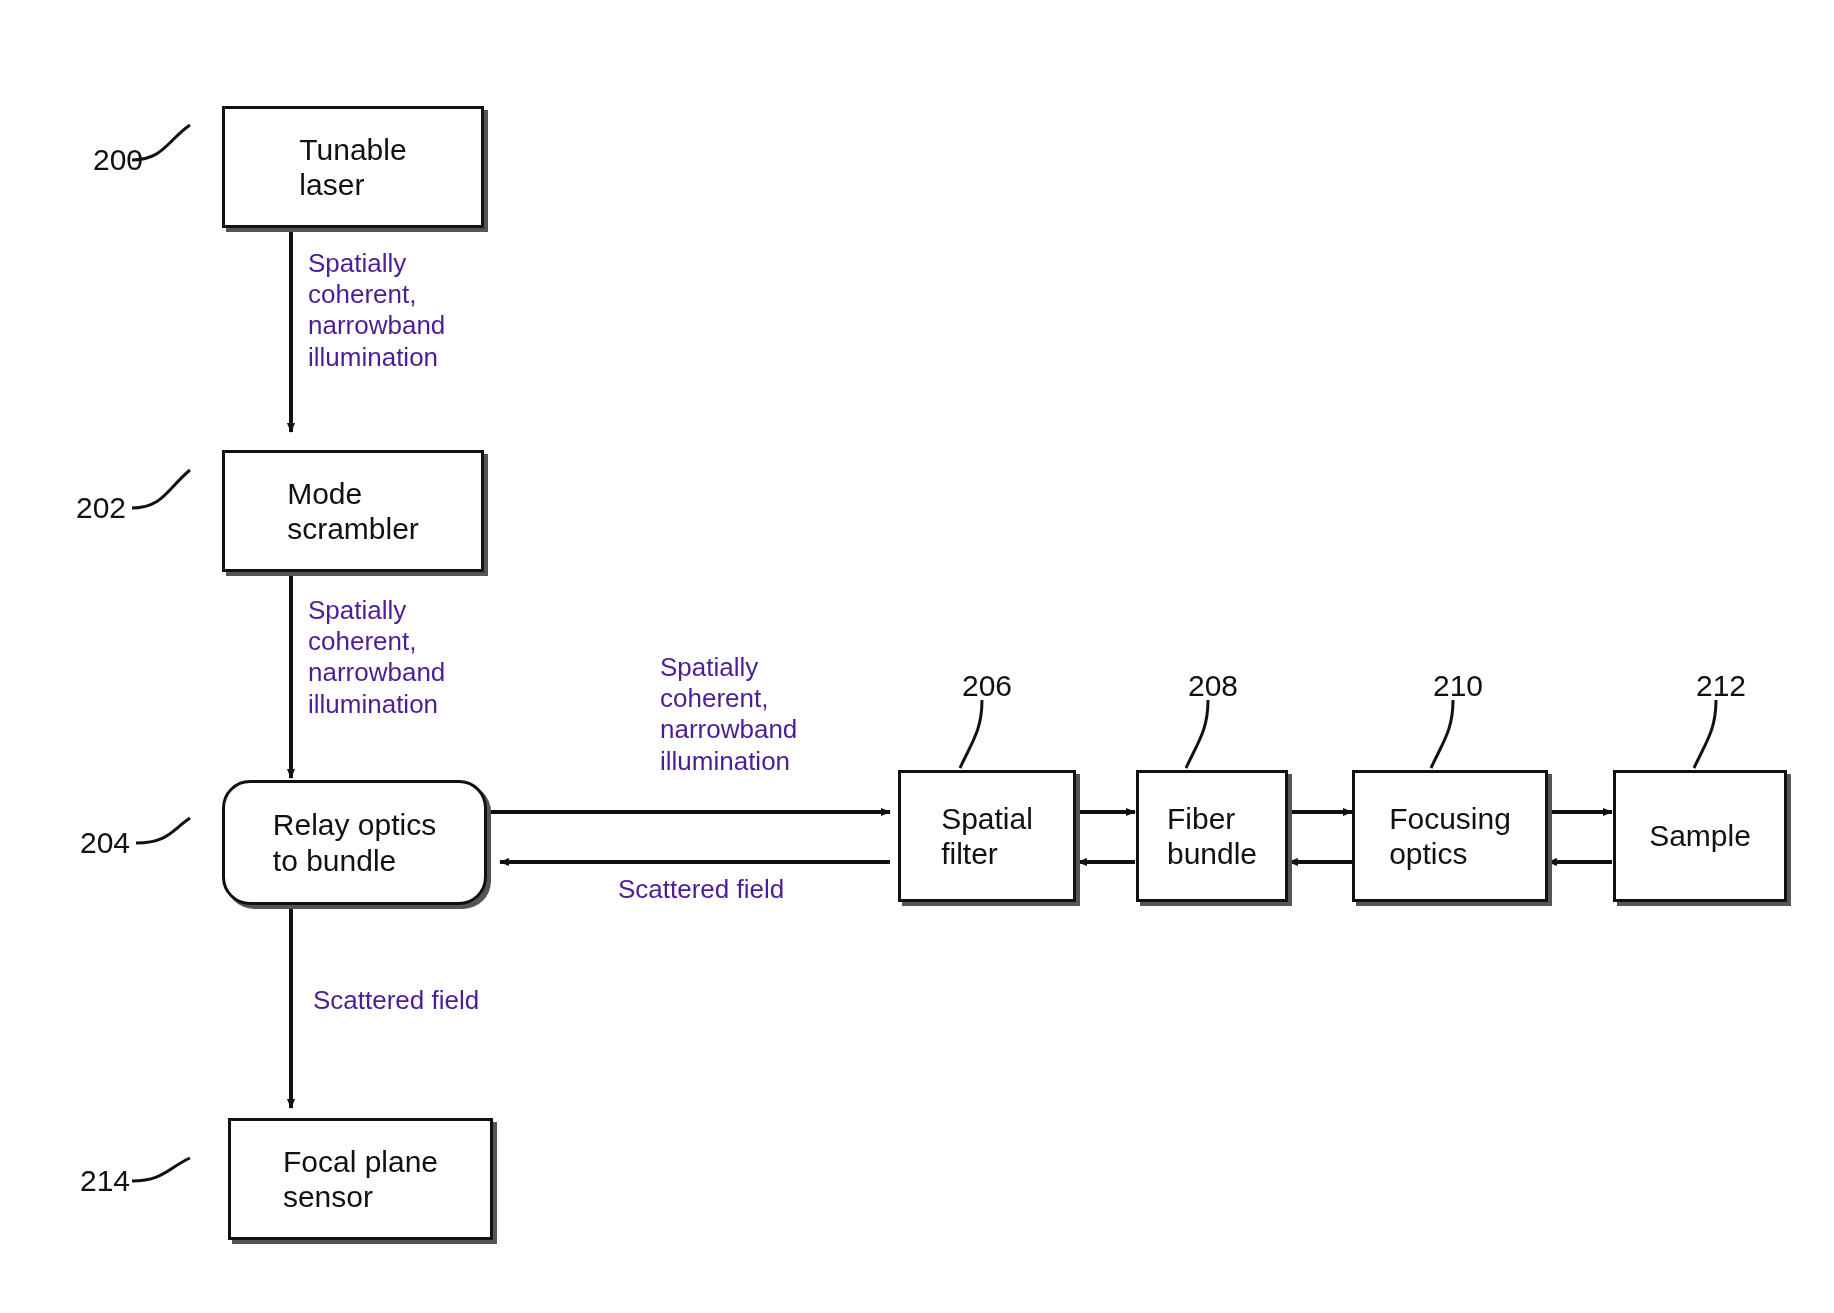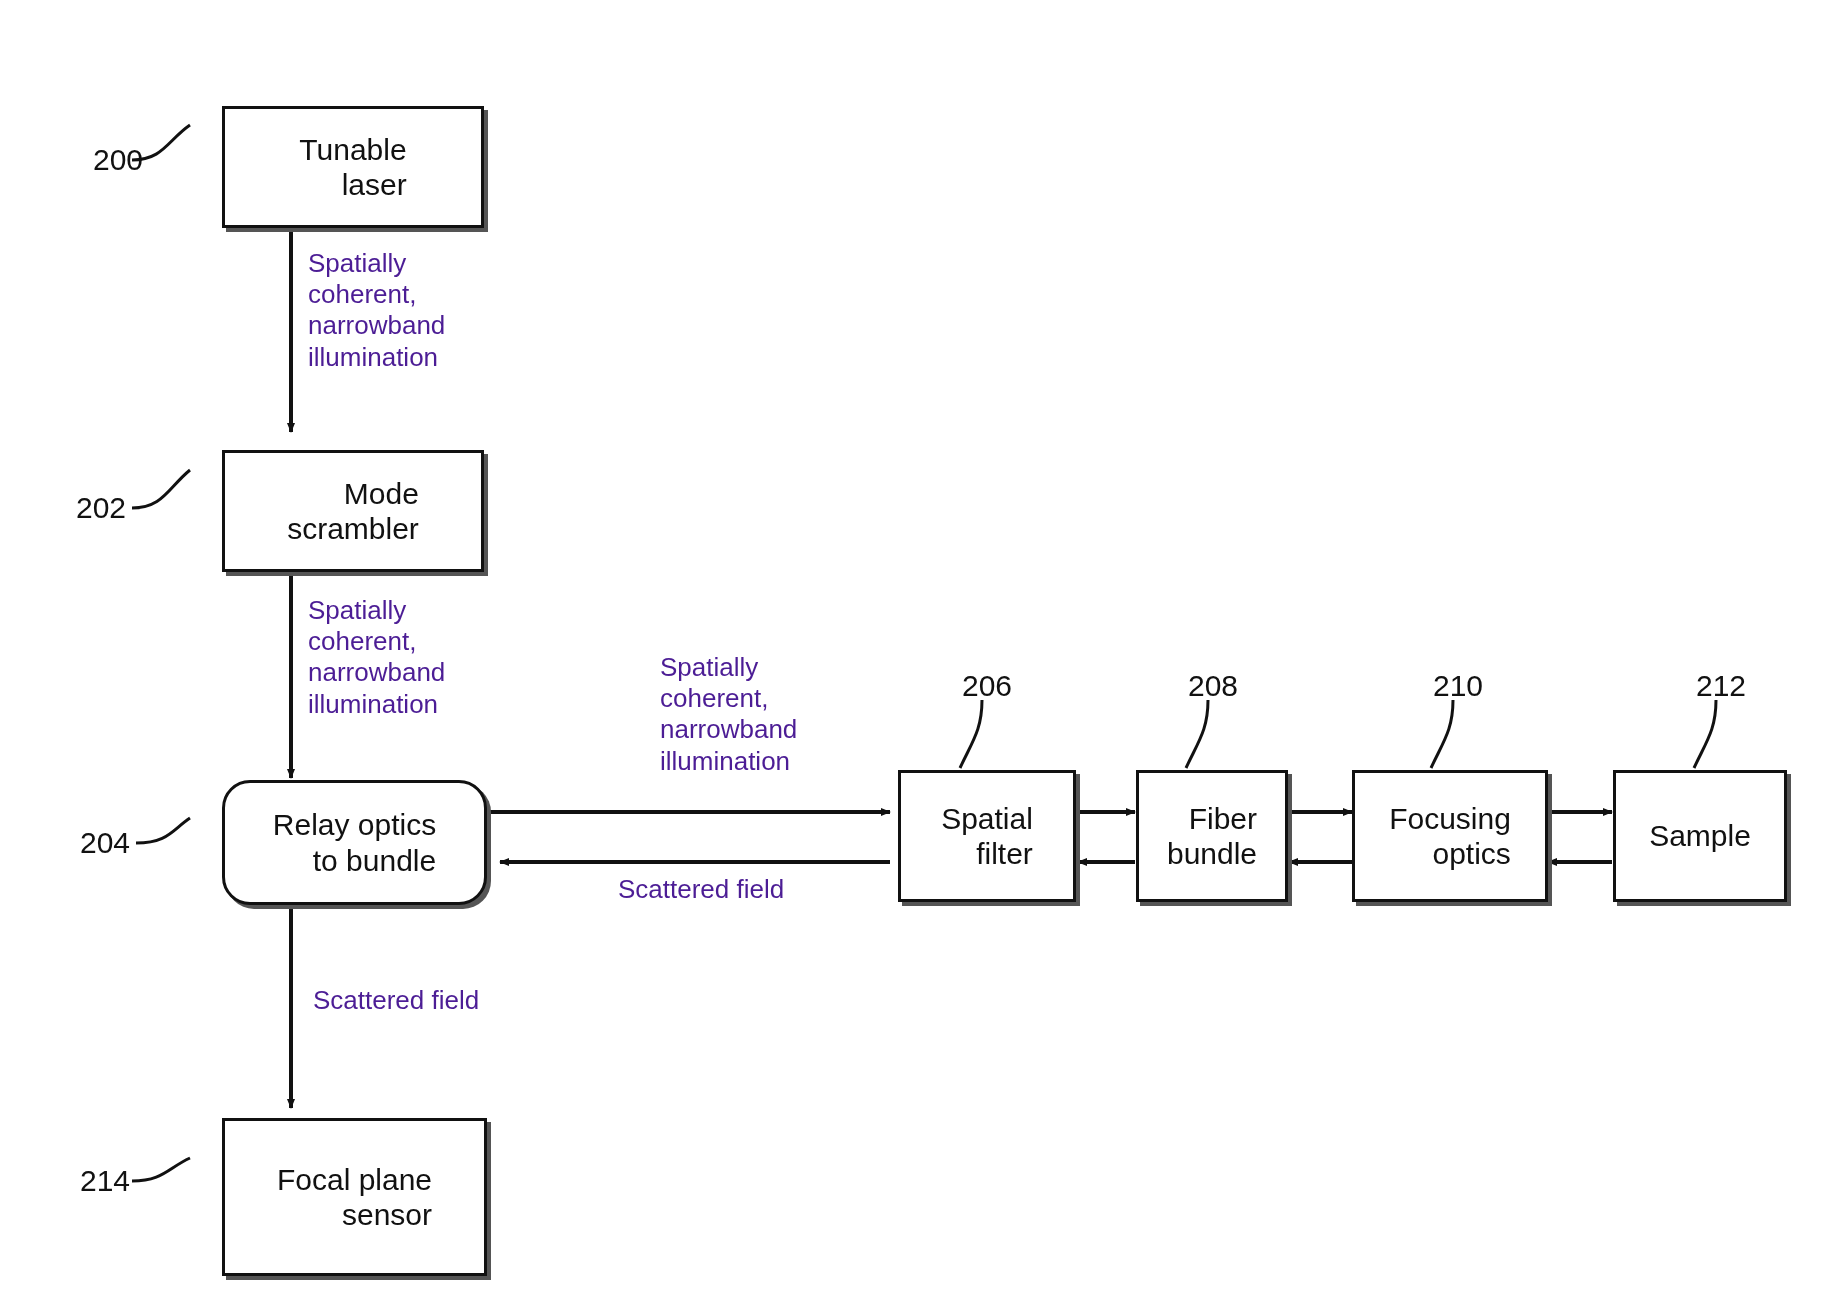--- a/index.html
+++ b/index.html
@@ -28,21 +28,21 @@
     height: 1313px;
   }
   .node-box {
     position: absolute;
     box-sizing: border-box;
     border: 3px solid #111111;
     background: #ffffff;
     display: flex;
     align-items: center;
     justify-content: center;
-    text-align: right;
+    text-align: left;
     line-height: 1.18;
     font-size: 30px;
     color: #111111;
     box-shadow: 4px 4px 0 0 #555555;
   }
   .node-box span {
     display: block;
     padding: 0 6px;
   }
   .ref-label {
@@ -128,21 +128,21 @@
 
   <div class="node-box" style="left:1352px; top:770px; width:196px; height:132px;">
     <span style="white-space:pre-line;">Focusing
 optics</span>
   </div>
 
   <div class="node-box" style="left:1613px; top:770px; width:174px; height:132px;">
     <span style="white-space:pre-line;">Sample</span>
   </div>
 
-  <div class="node-box" style="left:222px; top:1118px; width:265px; height:158px;">
+  <div class="node-box" style="left:228px; top:1118px; width:265px; height:122px;">
     <span style="white-space:pre-line;">Focal plane
 sensor</span>
   </div>
 
   <div class="ref-label" style="left:76px; top:143px;margin-left:17px;">200</div>
   <div class="ref-label" style="left:76px; top:491px;">202</div>
   <div class="ref-label" style="left:80px; top:826px;">204</div>
   <div class="ref-label" style="left:80px; top:1164px;">214</div>
   <div class="ref-label" style="left:962px; top:669px;">206</div>
   <div class="ref-label" style="left:1188px; top:669px;">208</div>

